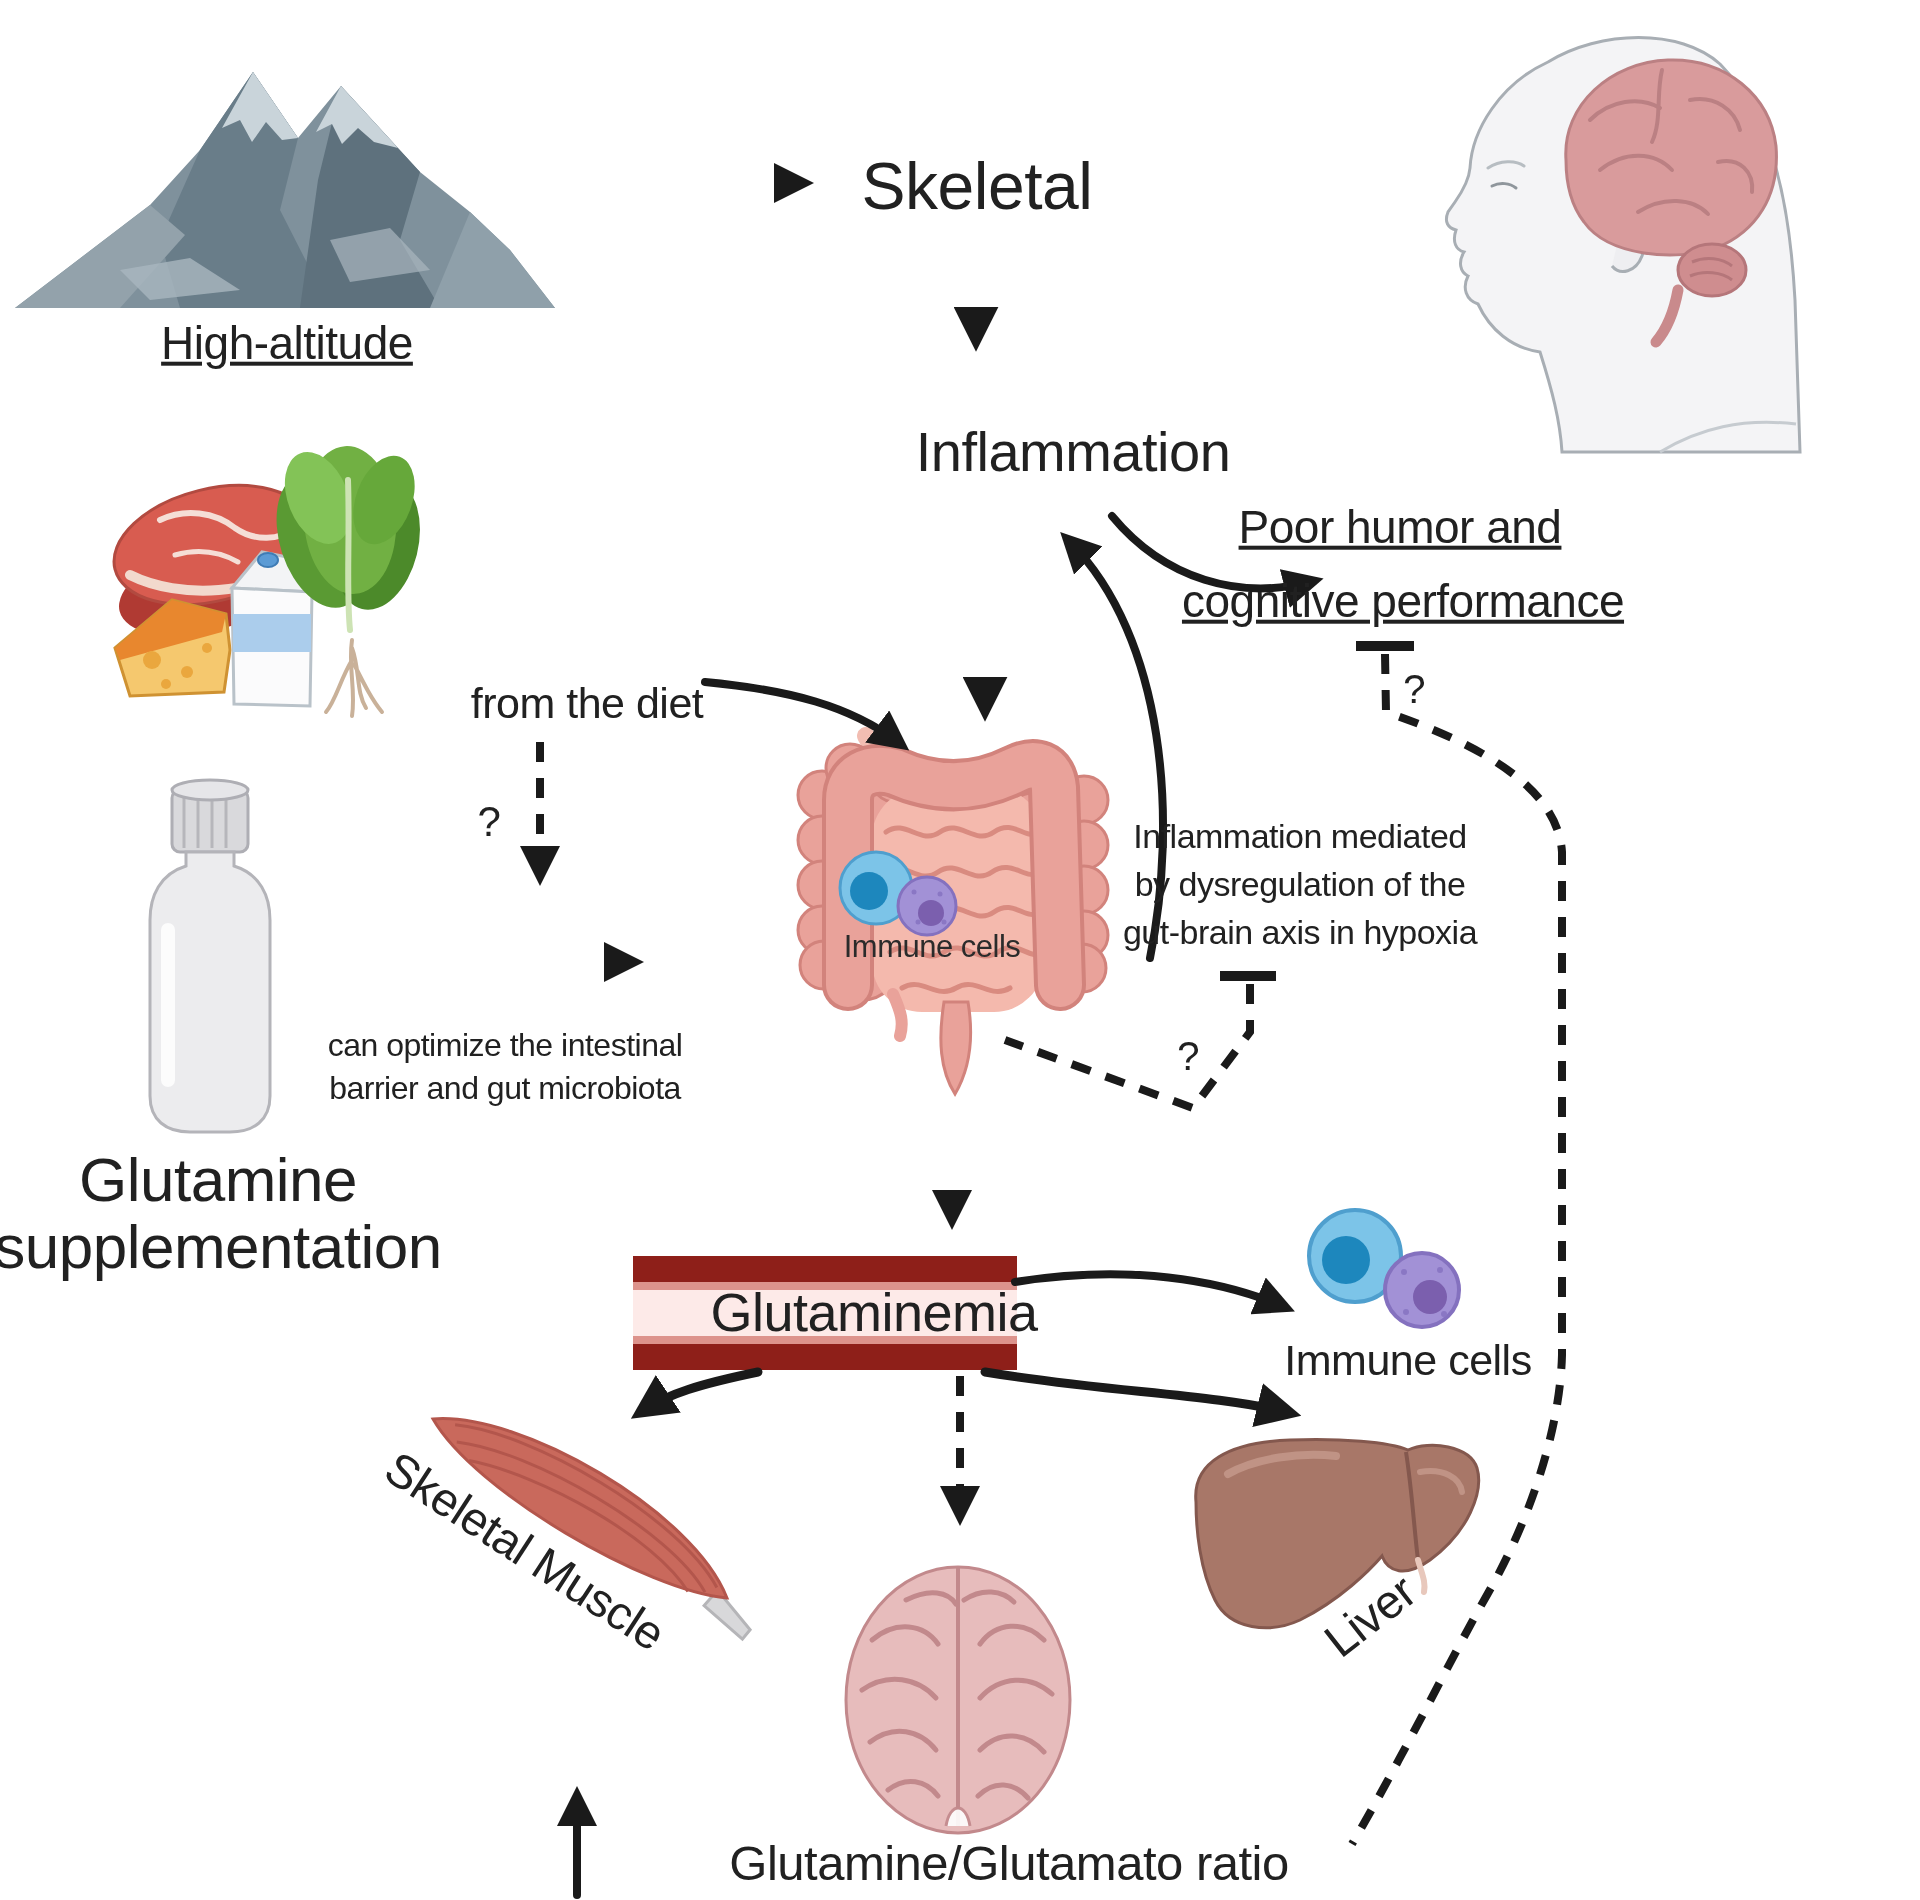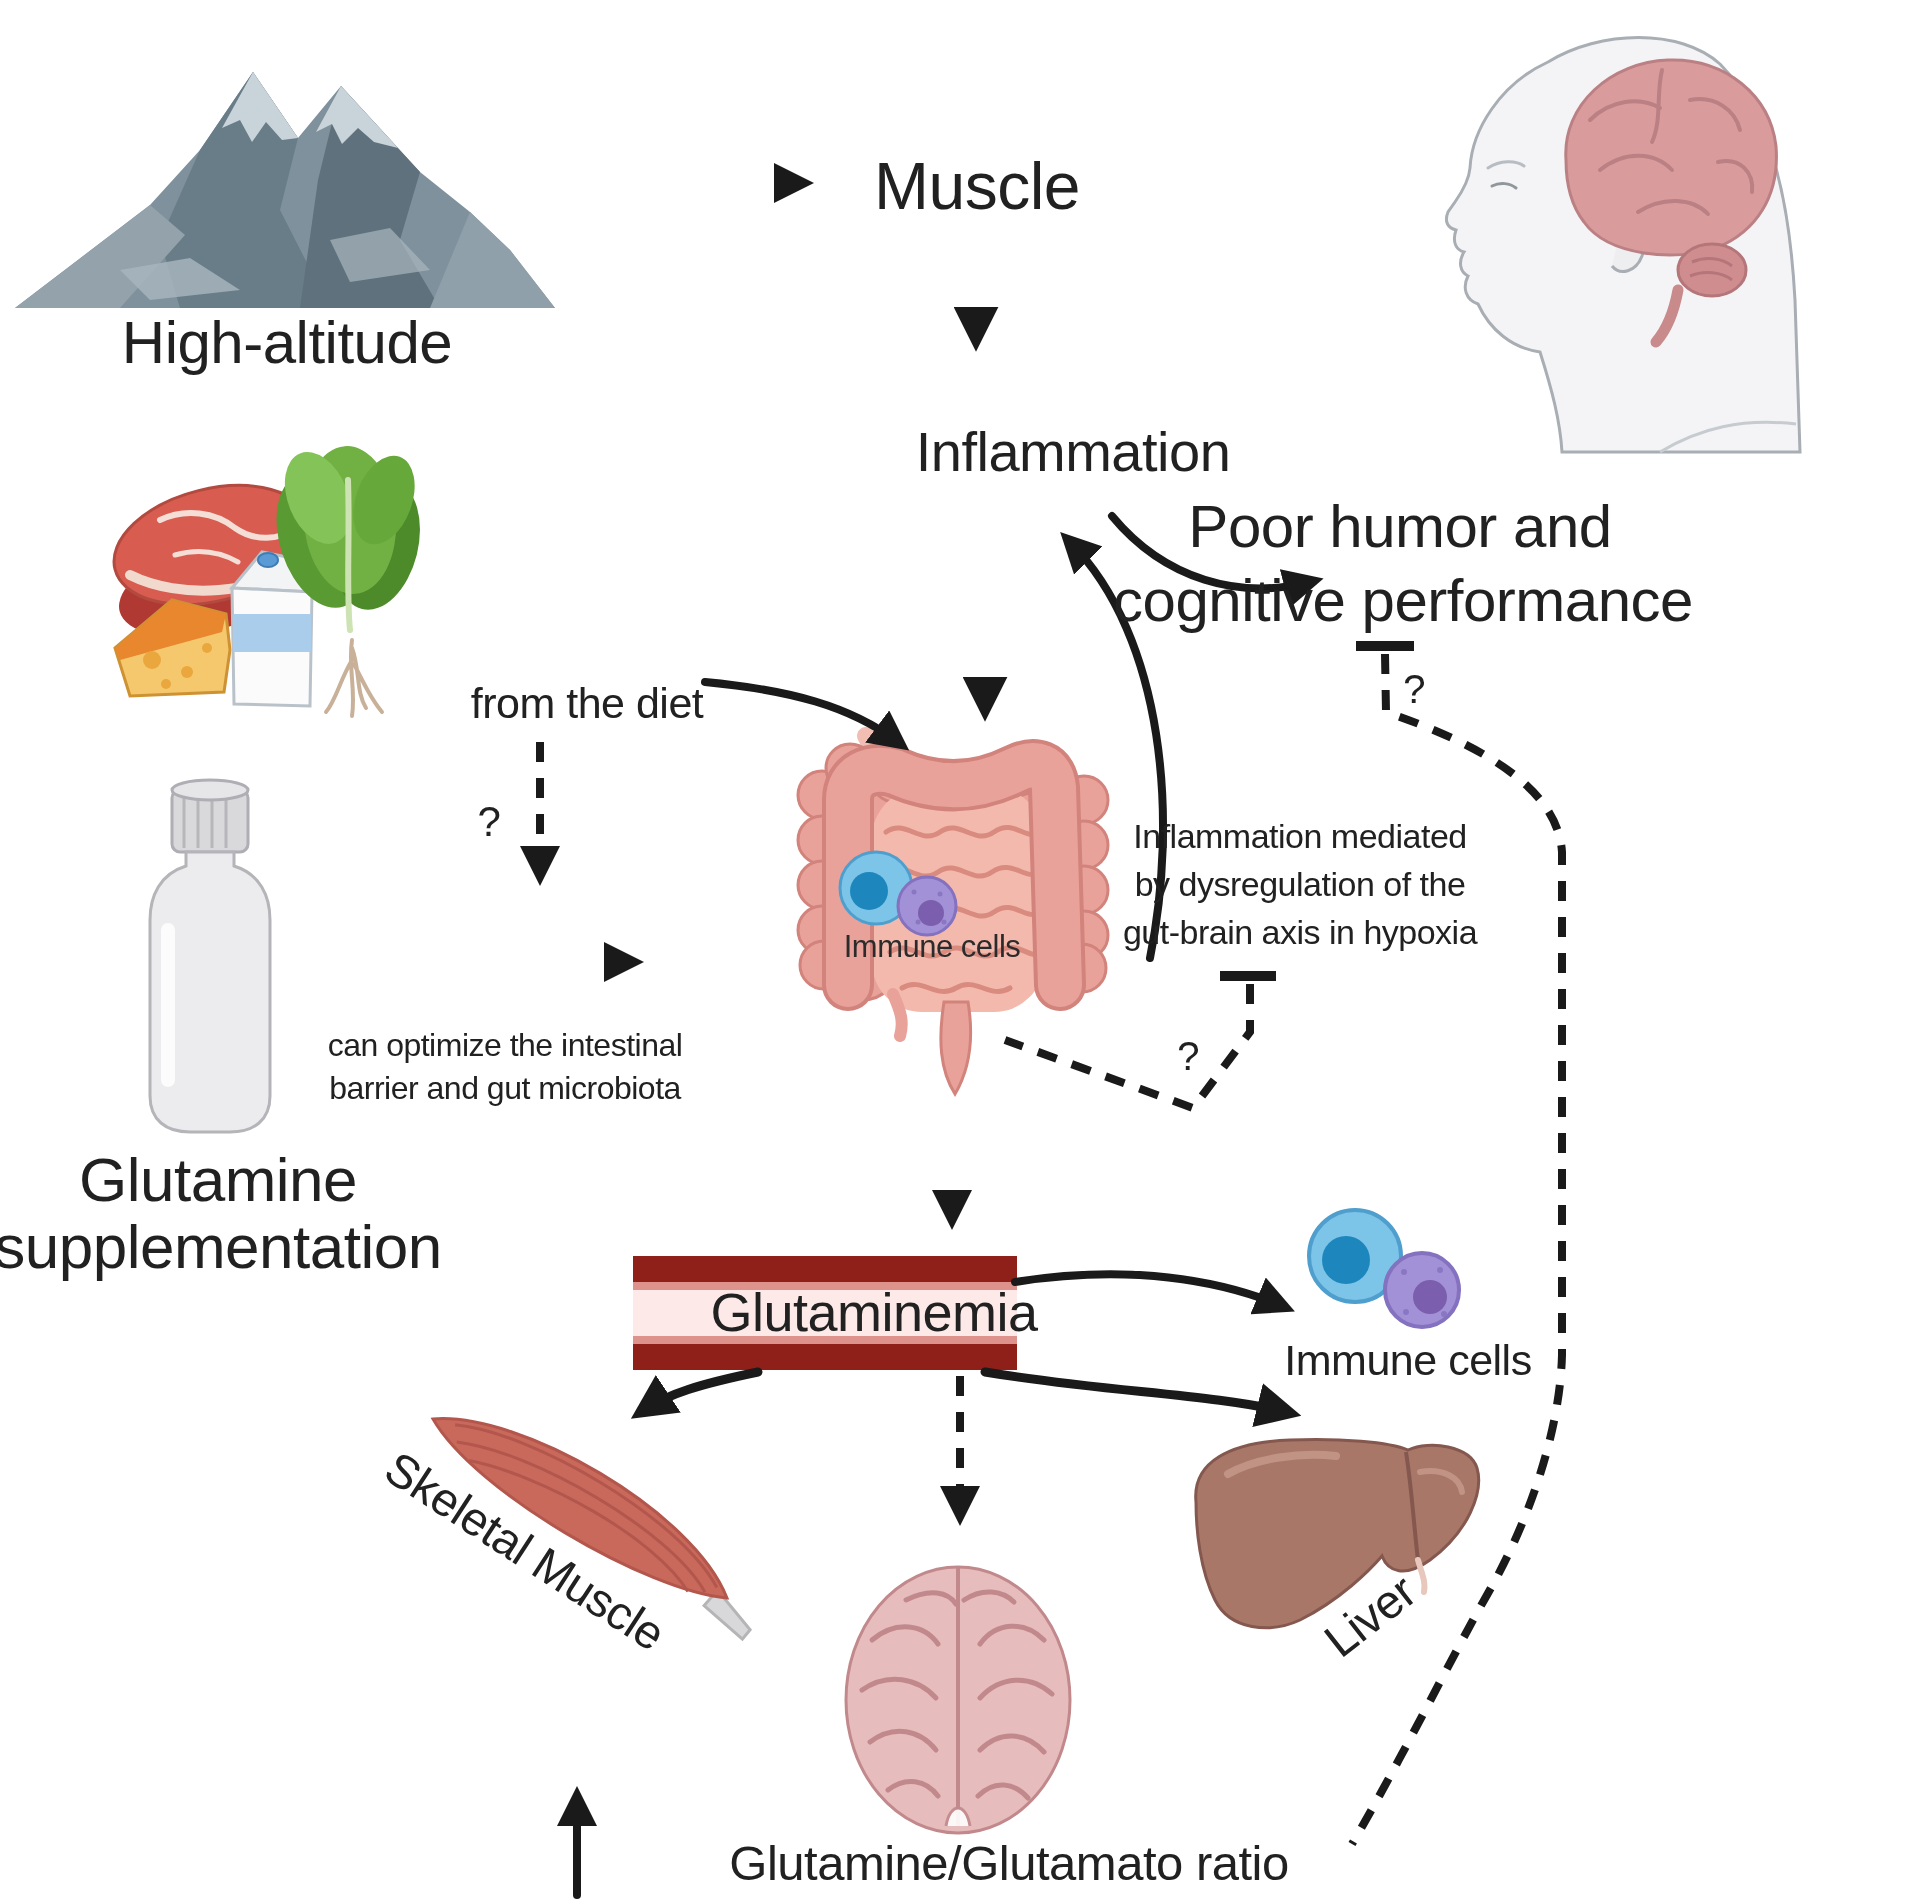--- a/index.html
+++ b/index.html
@@ -2,21 +2,21 @@
 <html><head>
 <meta charset="utf-8">
 <style>
   html,body{margin:0;padding:0;background:#ffffff;}
   #canvas{position:relative;width:1920px;height:1900px;background:#ffffff;overflow:hidden;
           font-family:"Liberation Sans",sans-serif;}
   #art{position:absolute;left:0;top:0;width:1920px;height:1900px;}
   .lbl{position:absolute;transform:translate(-50%,-50%);white-space:nowrap;color:#212121;
        text-align:center;line-height:1.1;letter-spacing:-0.5px;}
   .f66{font-size:66px;} .f54{font-size:54px;} .f52{font-size:56px;} .f49{font-size:49px;}
-  .f48{font-size:62px;} .f47{font-size:47px;} .f46{font-size:60px;} .f43{font-size:43px;}
+  .f48{font-size:62px;} .f47{font-size:47px;} .f46{font-size:46px;text-decoration:underline;} .f43{font-size:43px;}
   .f42{font-size:42px;} .f40{font-size:40px;} .f34{font-size:34px;} .f32{font-size:32px;}
   .f31{font-size:31px;}
 </style>
 </head>
 <body>
 
 <div id="canvas">
 
 <svg id="art" viewBox="0 0 1920 1900" xmlns="http://www.w3.org/2000/svg">
   <defs>
@@ -238,21 +238,21 @@
 
   <g fill="none">
     <line x1="1356" y1="646" x2="1414" y2="646" stroke="#1a1a1a" stroke-width="10"></line>
     <path d="M1385,654 L1386,712 C1480,744 1558,788 1562,852 L1562,1355 C1560,1430 1530,1520 1487,1595 C1450,1660 1400,1762 1352,1844" stroke="#1a1a1a" stroke-width="8" stroke-dasharray="20 16"></path>
     <line x1="1220" y1="976" x2="1276" y2="976" stroke="#1a1a1a" stroke-width="10"></line>
     <path d="M1250,984 L1250,1032 L1193,1108 L1005,1040" stroke="#1a1a1a" stroke-width="8" stroke-dasharray="20 16"></path>
   </g>
 </svg>
 
 <div class="lbl f46" style="left:287px;top:343px;">High-altitude</div>
-<div class="lbl f66" style="left:977px;top:186px;">Muscle</div>
+<div class="lbl f66" style="left:977px;top:186px;">Skeletal</div>
 <div class="lbl f52" style="left:1073px;top:452px;">Inflammation</div>
 <div class="lbl f46" style="left:1400px;top:527px;">Poor humor and</div>
 <div class="lbl f46" style="left:1403px;top:601px;">cognitive performance</div>
 <div class="lbl f40" style="left:1414px;top:689px;">?</div>
 <div class="lbl f43" style="left:587px;top:704px;">from the diet</div>
 <div class="lbl f42" style="left:489px;top:822px;">?</div>
 <div class="lbl f48" style="left:218px;top:1180px;">Glutamine</div>
 <div class="lbl f48" style="left:218px;top:1247px;">supplementation</div>
 <div class="lbl f32" style="left:505px;top:1046px;">can optimize the intestinal</div>
 <div class="lbl f32" style="left:505px;top:1089px;">barrier and gut microbiota</div>

